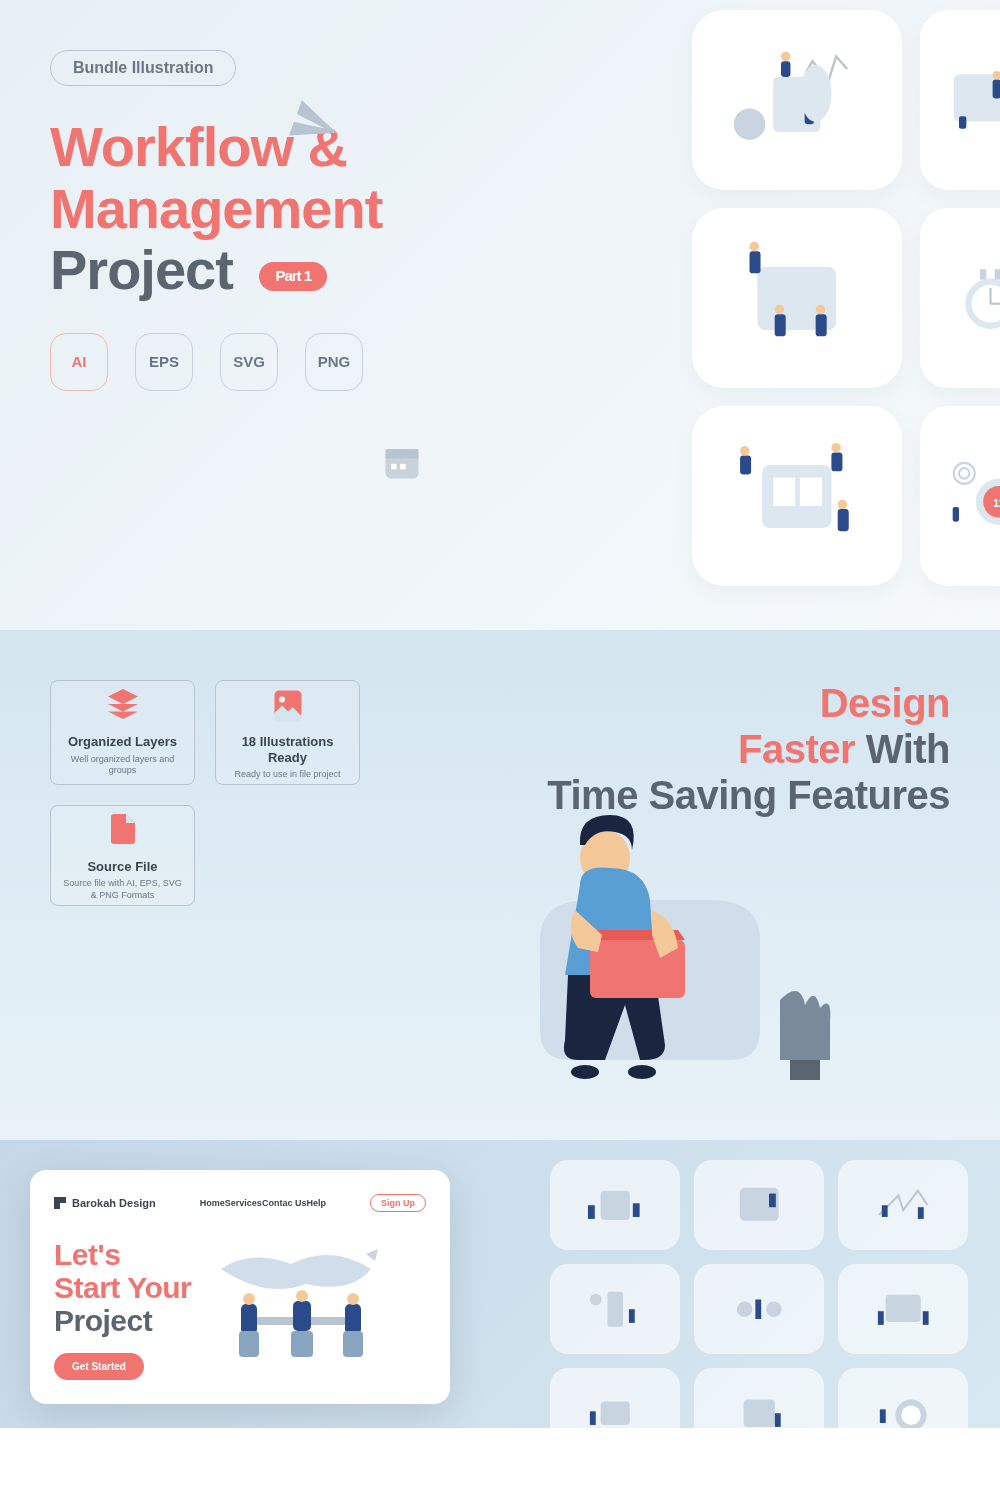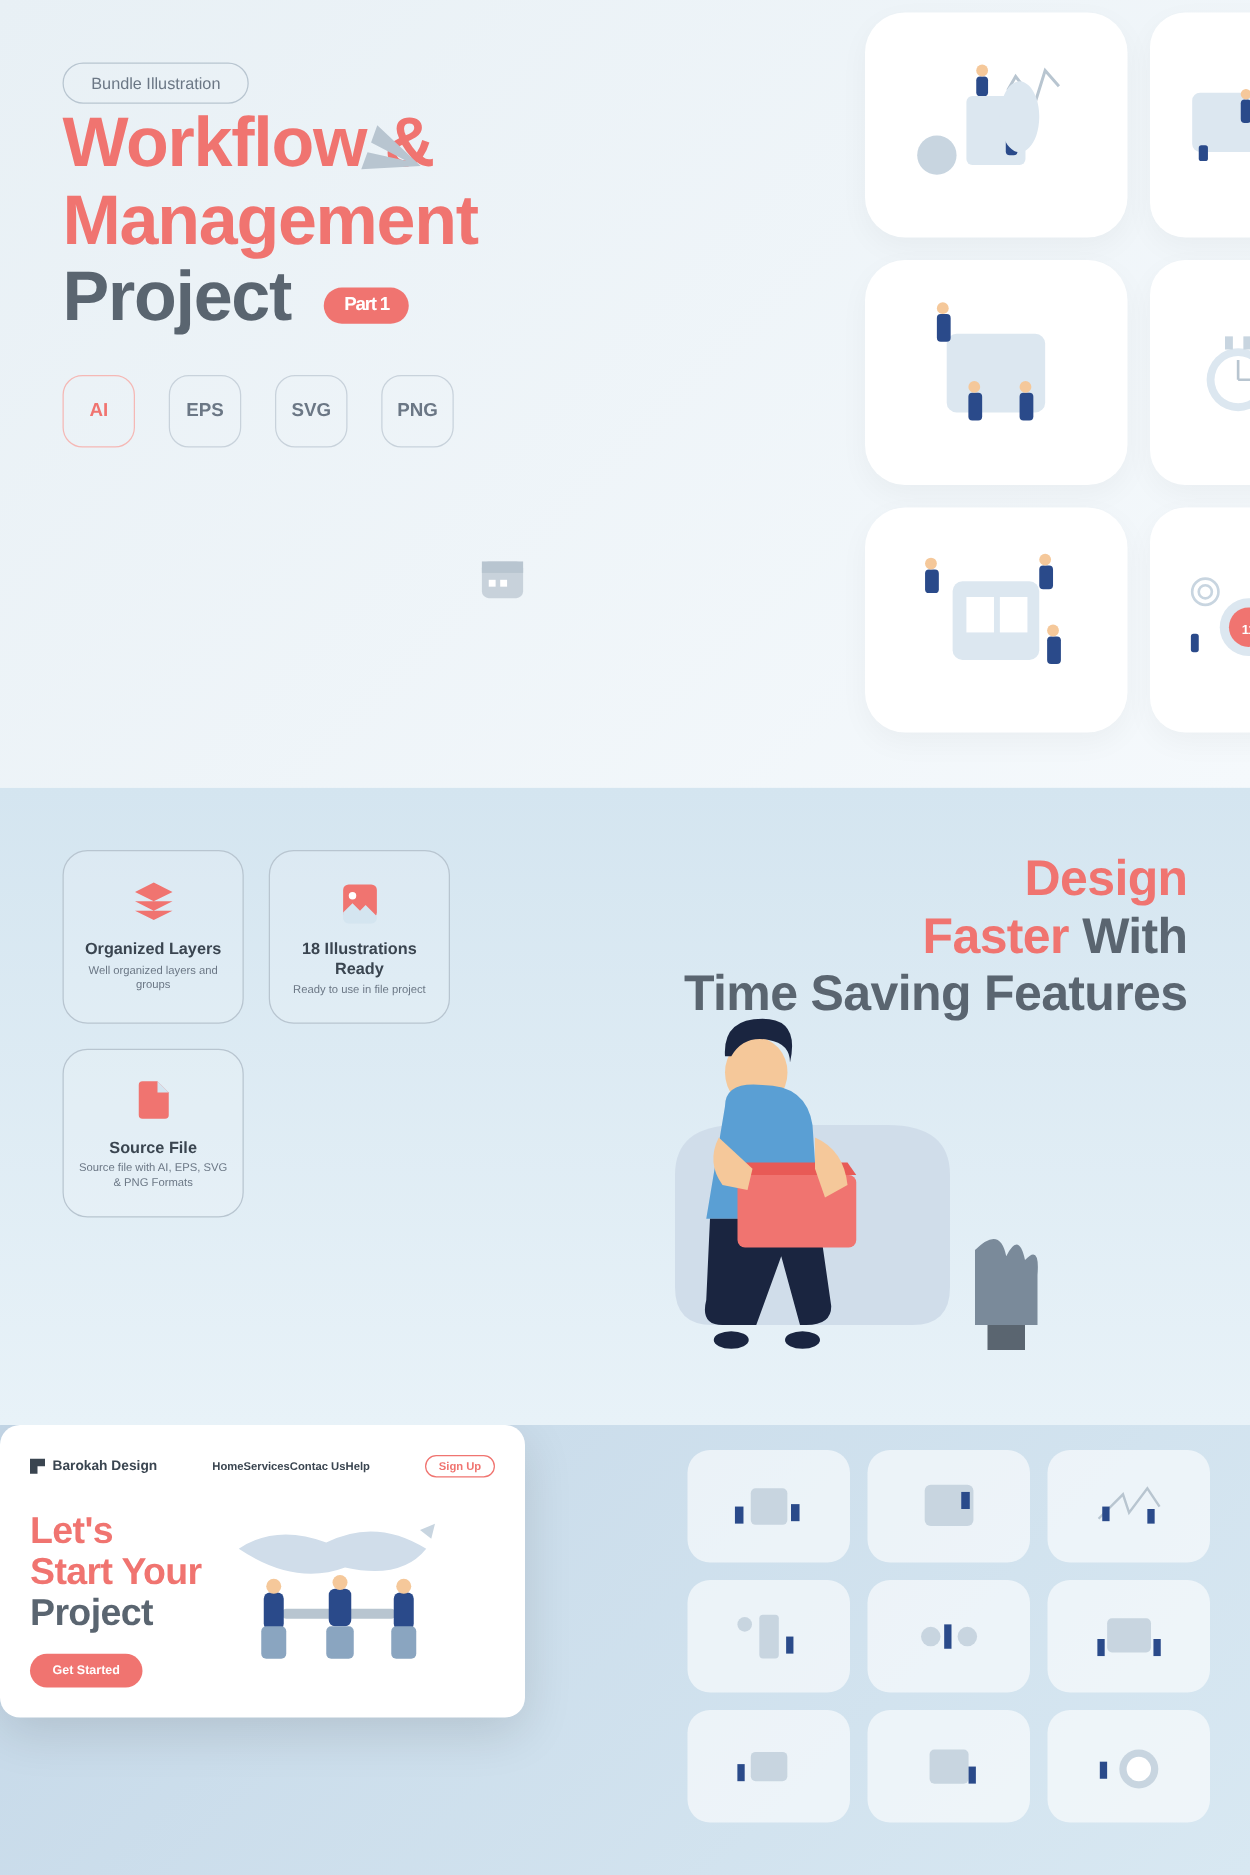--- a/index.html
+++ b/index.html
@@ -1,41 +1,41 @@
 <!DOCTYPE html>
 <html><head>
 <meta charset="utf-8">
 <style>
 *{margin:0;padding:0;box-sizing:border-box}
 body{font-family:-apple-system,BlinkMacSystemFont,'Segoe UI',sans-serif;width:1000px;background:#fff}
 .section1{background:linear-gradient(135deg,#e8f0f5 0%,#f5f9fc 100%);padding:50px 50px 40px;position:relative;height:630px;overflow:hidden}
-.badge{display:inline-block;padding:8px 22px;border:1.5px solid #b8c5d0;border-radius:25px;font-size:13px;color:#6b7785;font-weight:400;}
+.badge{display:inline-block;padding:8px 22px;border:1.5px solid #b8c5d0;border-radius:25px;font-size:16px;color:#6b7785;font-weight:700;margin-bottom:30px}
 .heading{font-size:56px;font-weight:800;line-height:1.1;letter-spacing:-1px}
 .h-coral{color:#f07470}
 .h-grey{color:#5a6570}
 .part-pill{display:inline-flex;align-items:center;background:#f07470;color:#fff;padding:6px 16px;border-radius:18px;font-size:15px;font-weight:600;margin-left:12px;vertical-align:8px}
 .formats{display:flex;gap:27px;margin-top:32px}
 .fmt{width:58px;height:58px;border:1.5px solid #c8d2db;border-radius:16px;display:flex;align-items:center;justify-content:center;font-size:15px;font-weight:700;color:#6b7785}
 .fmt.active{color:#f07470;border-color:#f5b8b5}
 .plane-icon{position:absolute;left:290px;top:100px;color:#b8c5d0;font-size:40px;transform:rotate(20deg)}
 .cal-icon{position:absolute;left:380px;top:440px;color:#c8d2db;font-size:38px}
 .previews{position:absolute;right:-60px;top:10px;display:grid;grid-template-columns:210px 140px;gap:18px}
 .prev-card{background:#fff;border-radius:32px;height:180px;display:flex;align-items:center;justify-content:center;box-shadow:0 8px 24px rgba(0,0,0,0.04)}
 .prev-card.sm{border-radius:28px}
 .ill{width:75%;height:75%}
 .section2{background:linear-gradient(180deg,#d4e5f0 0%,#e8f2f8 100%);padding:50px;height:510px;display:flex;align-items:flex-start;gap:40px}
 .feat-grid{display:grid;grid-template-columns:repeat(2,145px);gap:20px}
-.feat{border:1.5px solid #b8c5d0;border-radius:20px;padding:20px 12px;text-align:center;background:rgba(255,255,255,0.15)}
+.feat{border:1.5px solid #b8c5d0;border-radius:8px;padding:3px 12px;text-align:center;background:rgba(255,255,255,0.15)}
 .feat-icon{width:40px;height:40px;margin:0 auto 10px;display:flex;align-items:center;justify-content:center;color:#f07470}
 .feat-title{font-size:13px;font-weight:800;color:#3a4550;margin-bottom:4px;line-height:1.2}
 .feat-desc{font-size:9px;color:#6b7785;line-height:1.3}
 .right-col{flex:1;position:relative}
 .section2-heading{font-size:40px;font-weight:700;line-height:1.15;text-align:right;letter-spacing:-0.5px}
 .person-ill{position:absolute;top:100px;left:60px;width:400px;height:320px}
-.section3{background:linear-gradient(135deg,#c5d8e8 0%,#d8e8f2 100%);height:360px;position:relative;overflow:hidden}
+.section3{background:linear-gradient(135deg,#c5d8e8 0%,#d8e8f2 100%);height:288px;padding:30px;position:relative;overflow:hidden}
 .web-mock{background:#fff;border-radius:16px;width:420px;padding:24px;box-shadow:0 12px 40px rgba(0,0,0,0.12)}
 .mock-header{display:flex;align-items:center;justify-content:space-between;margin-bottom:26px}
 .brand{display:flex;align-items:center;gap:6px;font-size:11px;font-weight:700;color:#3a4550}
 .brand-sq{width:12px;height:12px;background:#3a4550;display:inline-block;position:relative}
 .brand-sq::after{content:'';position:absolute;width:8px;height:8px;background:#fff;bottom:-2px;right:-2px}
 .nav{display:flex;gap:0;font-size:9px;font-weight:600;color:#3a4550}
 .signup{border:1.5px solid #f07470;color:#f07470;padding:3px 10px;border-radius:12px;font-size:9px;font-weight:700}
 .mock-body{display:flex;gap:20px;align-items:center}
 .mock-h{font-size:30px;font-weight:800;line-height:1.1;letter-spacing:-0.5px}
 .cta{background:#f07470;color:#fff;border:none;padding:8px 18px;border-radius:16px;font-size:10px;font-weight:700;margin-top:16px}

